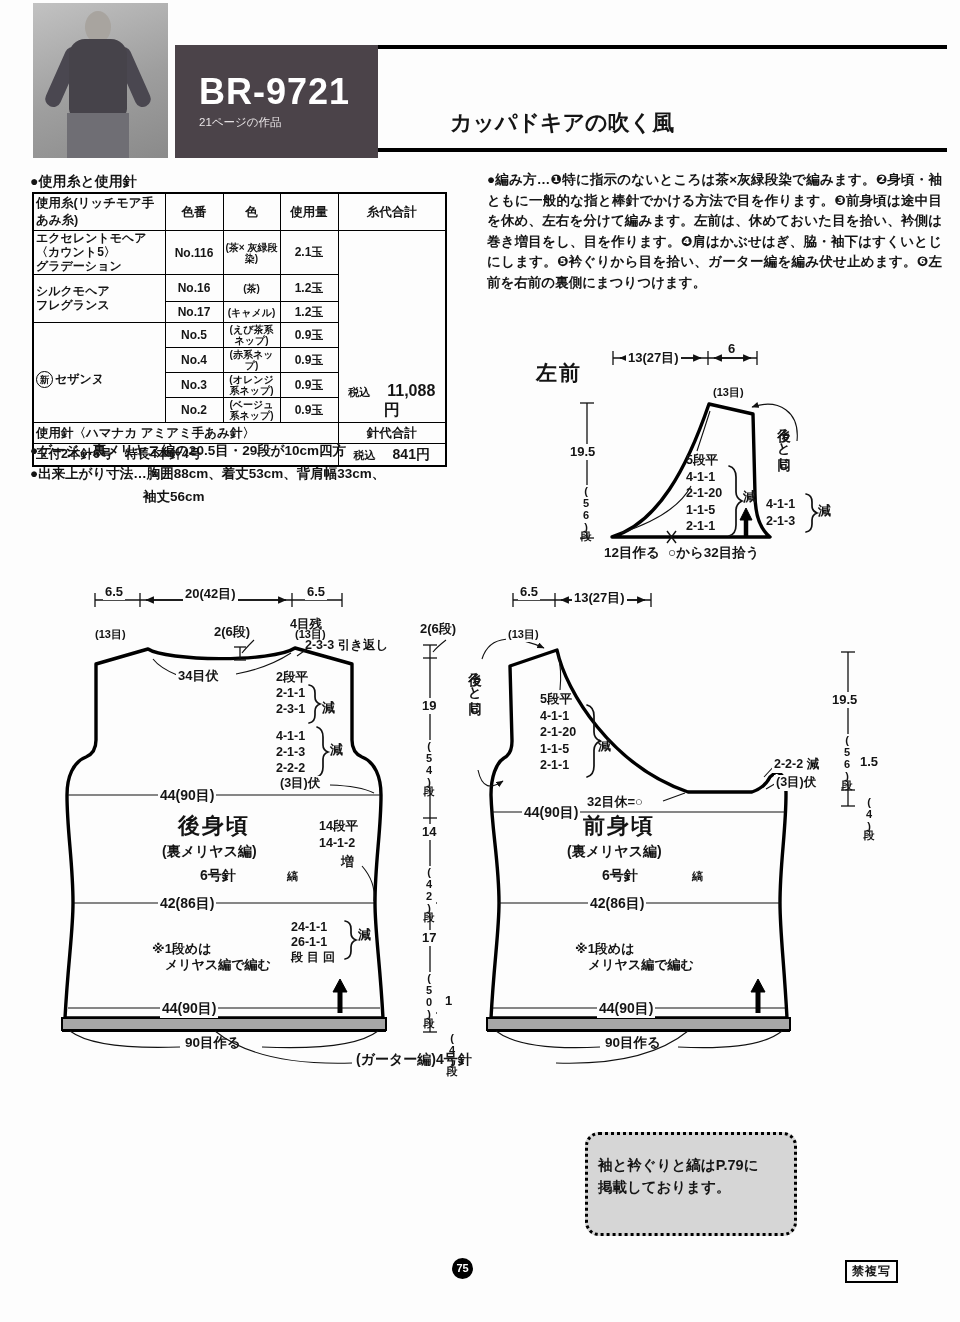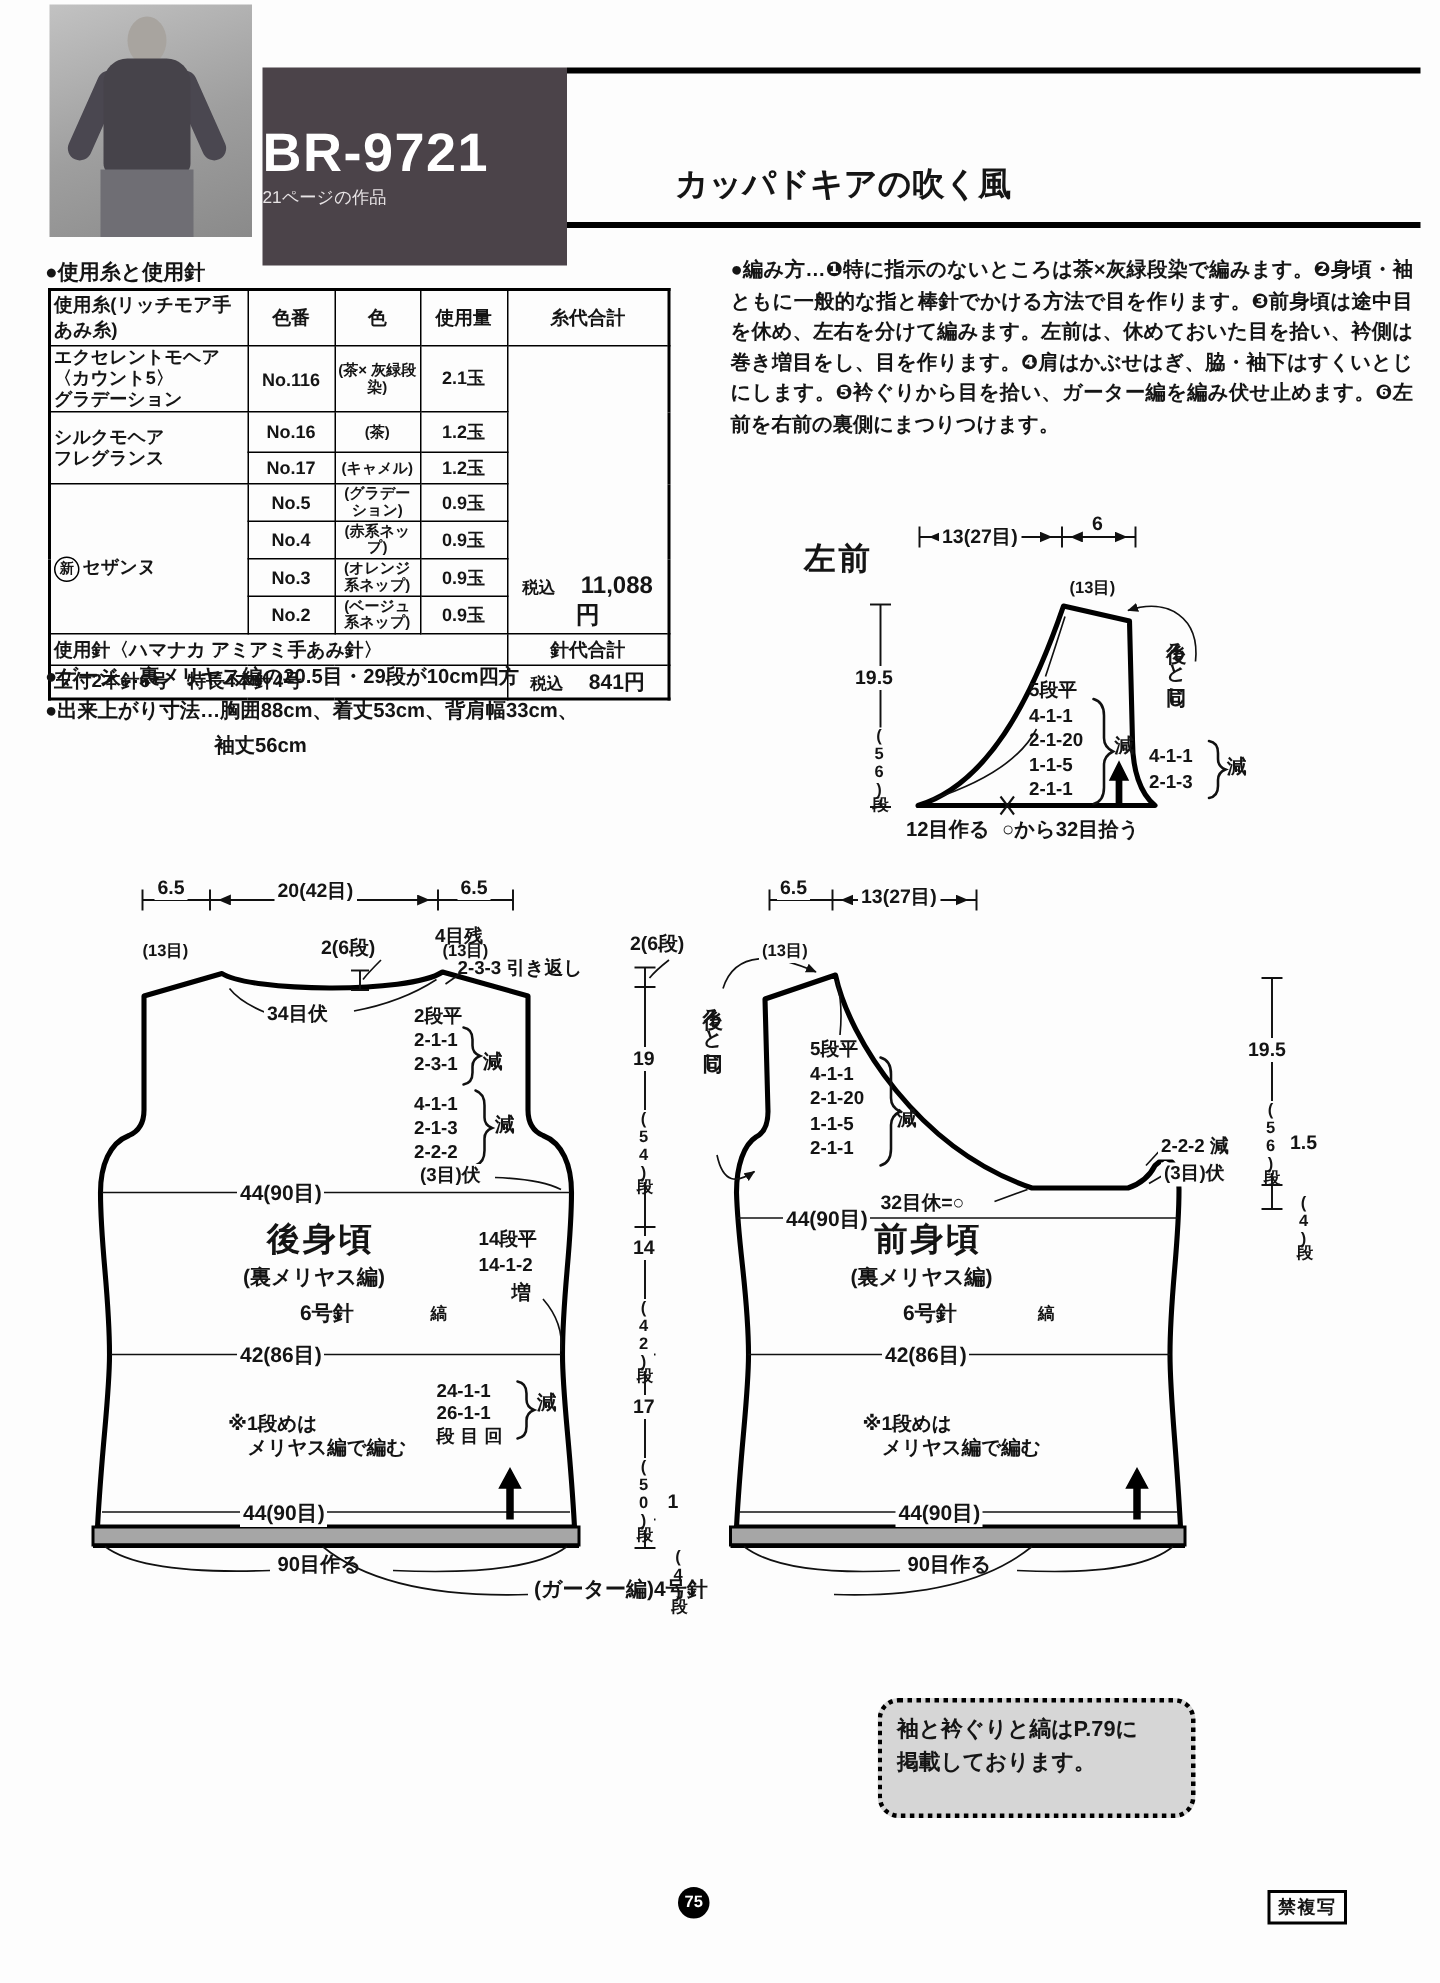--- a/index.html
+++ b/index.html
@@ -11,22 +11,22 @@
   .vert{writing-mode:vertical-rl;text-orientation:upright;line-height:1;}
   .small{font-size:11px;margin-top:24px;}
   
   #photo{left:33px;top:3px;width:135px;height:155px;background:linear-gradient(160deg,#c2c2c2,#9e9e9e 55%,#8a8a8a);overflow:hidden;}
   .ph-head{position:absolute;left:52px;top:8px;width:26px;height:32px;border-radius:50%;background:#a8a49f;}
   .ph-torso{position:absolute;left:36px;top:36px;width:58px;height:78px;border-radius:16px 16px 8px 8px;background:#46434a;}
   .ph-arm{position:absolute;width:16px;height:64px;background:#4a4750;border-radius:8px;}
   .ph-arm.l{left:22px;top:42px;transform:rotate(24deg);}
   .ph-arm.r{left:92px;top:42px;transform:rotate(-24deg);}
   .ph-hip{position:absolute;left:34px;top:110px;width:62px;height:46px;background:#6f6e74;}
-  #codebox{left:175px;top:45px;width:203px;height:132px;background:#4b4349;color:#fff;
-           display:flex;flex-direction:column;justify-content:center;padding-left:0;box-sizing:border-box;}
+  #codebox{left:175px;top:45px;width:203px;height:113px;background:#4b4349;color:#fff;
+           display:flex;flex-direction:column;justify-content:center;padding-left:24px;box-sizing:border-box;}
   #codebox .code{font-size:36px;font-weight:bold;letter-spacing:1px;line-height:1.05;}
   #codebox .sub{font-size:11.5px;color:#e8e4e6;margin-top:4px;}
   #titlebox{left:378px;top:45px;width:569px;height:107px;border-top:4px solid #000;border-bottom:4px solid #000;
             box-sizing:border-box;display:flex;flex-direction:column;justify-content:center;padding-left:72px;}
   #titlebox div{font-size:22px;font-weight:bold;line-height:1.5;margin-top:48px;}
   
   #mat-heading{left:30px;top:173px;font-size:14px;font-weight:bold;}
   #mat-table{left:32px;top:192px;border-collapse:collapse;table-layout:fixed;width:413px;}
   #mat-table td,#mat-table th{border:1.4px solid #000;padding:1px 2px;font-weight:bold;overflow:hidden;}
   #mat-table{border:2.2px solid #000;padding-left:26px;}
@@ -39,21 +39,21 @@
   .yen-s{font-size:11px;}
   .yen-b{font-size:16px;margin-left:17px;}
   td.ndl{font-size:12.5px;}
   td.ndl-t{font-size:12.5px;text-align:center;}
   .badge{display:inline-block;width:15px;height:15px;border:1.3px solid #000;border-radius:50%;
          font-size:9.5px;line-height:15px;text-align:center;margin-right:2px;font-weight:bold;}
   
   #howto{left:487px;top:170px;width:455px;font-size:13.5px;font-weight:bold;line-height:1.52;text-align:justify;}
   
   #notebox{left:585px;top:1132px;width:186px;height:58px;background:#d6d6d6;border:3px dotted #000;border-radius:14px;
-           font-size:14.5px;font-weight:bold;line-height:1.5;padding:8px 10px;box-sizing:content-box;white-space:pre-line;}
+           font-size:14.5px;font-weight:bold;line-height:1.5;padding:20px 10px;box-sizing:content-box;white-space:pre-line;}
   
   #pagenum{left:452px;top:1258px;width:21px;height:21px;background:#000;border-radius:50%;color:#fff;
            font-size:11px;font-weight:bold;text-align:center;line-height:21px;}
   #stamp{left:845px;top:1260px;border:2px solid #000;padding:1px 5px;font-size:12px;font-weight:bold;letter-spacing:1px;}
   svg{position:absolute;left:0;top:0;}
   .name-big{font-size:22px;letter-spacing:2px;}
 </style>
 </head>
 <body>
 
@@ -113,21 +113,21 @@
     <tr style="height:21px">
       <td class="no">No.17</td>
       <td class="col">(キャメル)</td>
       <td class="amt">1.2玉</td>
     </tr>
     <tr style="height:24px">
       <td class="yarn" rowspan="4">
         <span class="badge">新</span><span>セザンヌ</span>
       </td>
       <td class="no">No.5</td>
-      <td class="col">(グラデーション)</td>
+      <td class="col">(えび茶系ネップ)</td>
       <td class="amt">0.9玉</td>
     </tr>
     <tr style="height:22px">
       <td class="no">No.4</td>
       <td class="col">(赤系ネップ)</td>
       <td class="amt">0.9玉</td>
     </tr>
     <tr style="height:22px">
       <td class="no">No.3</td>
       <td class="col">(オレンジ系ネップ)</td>

